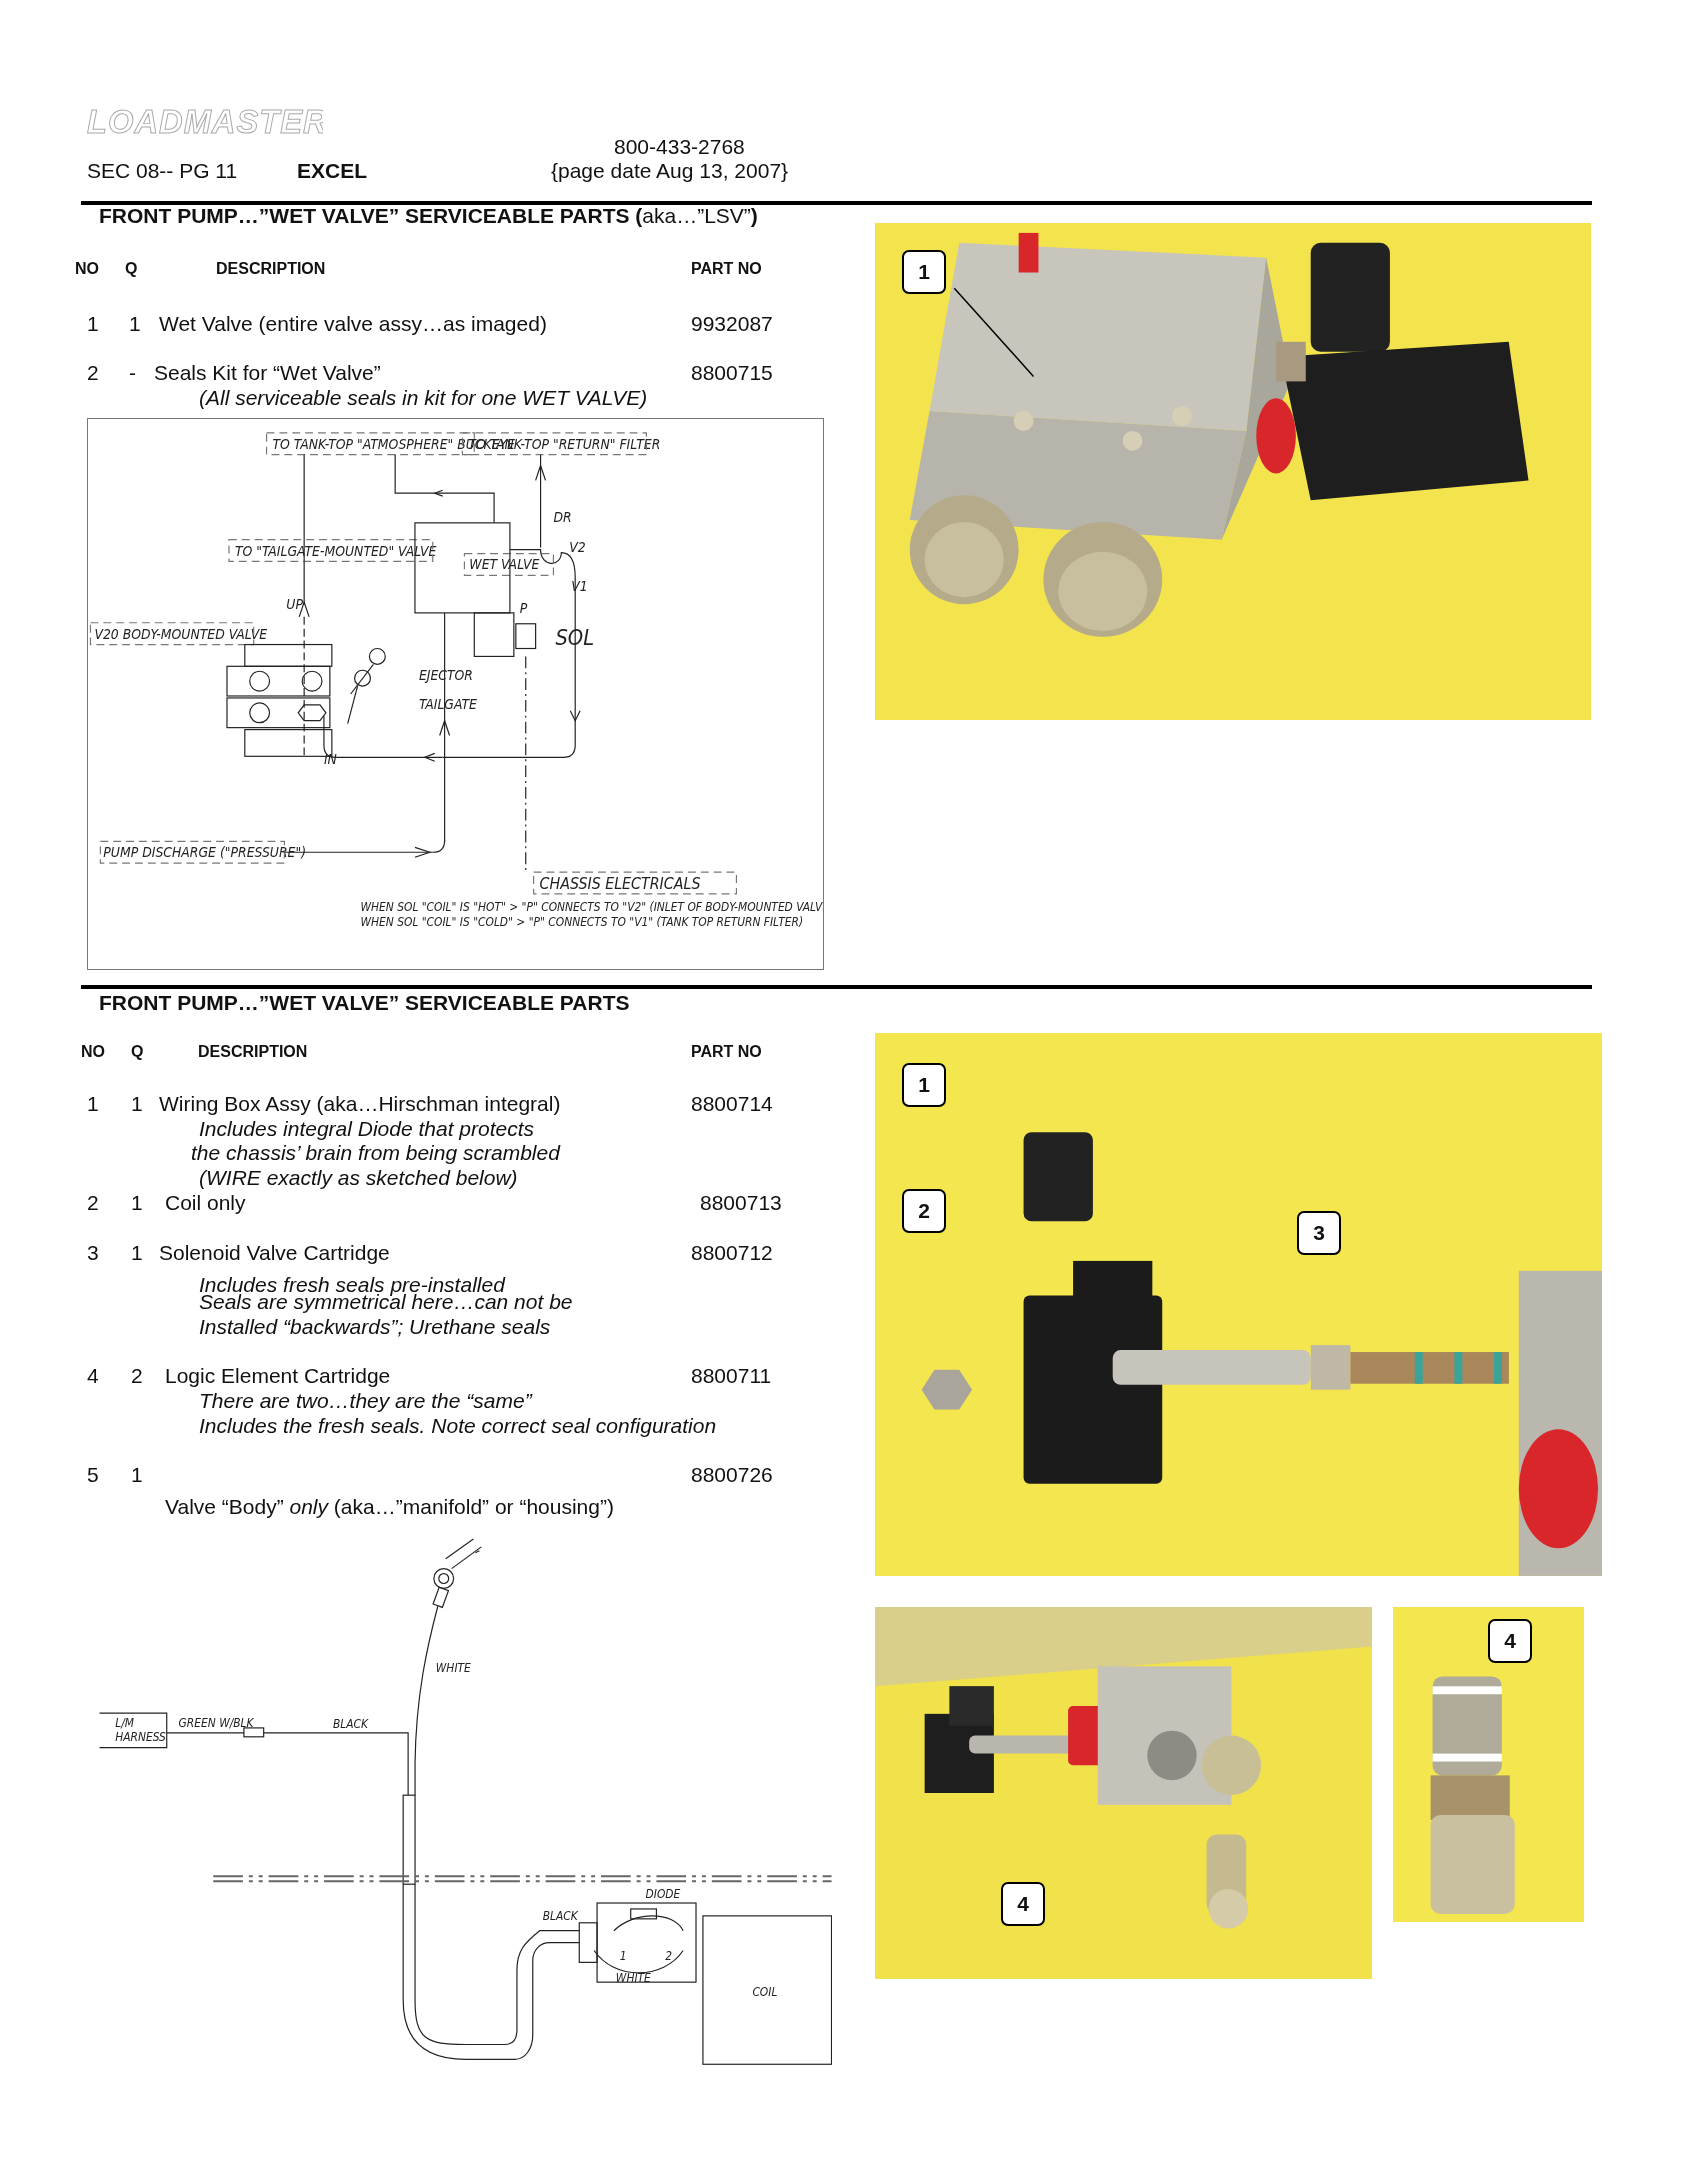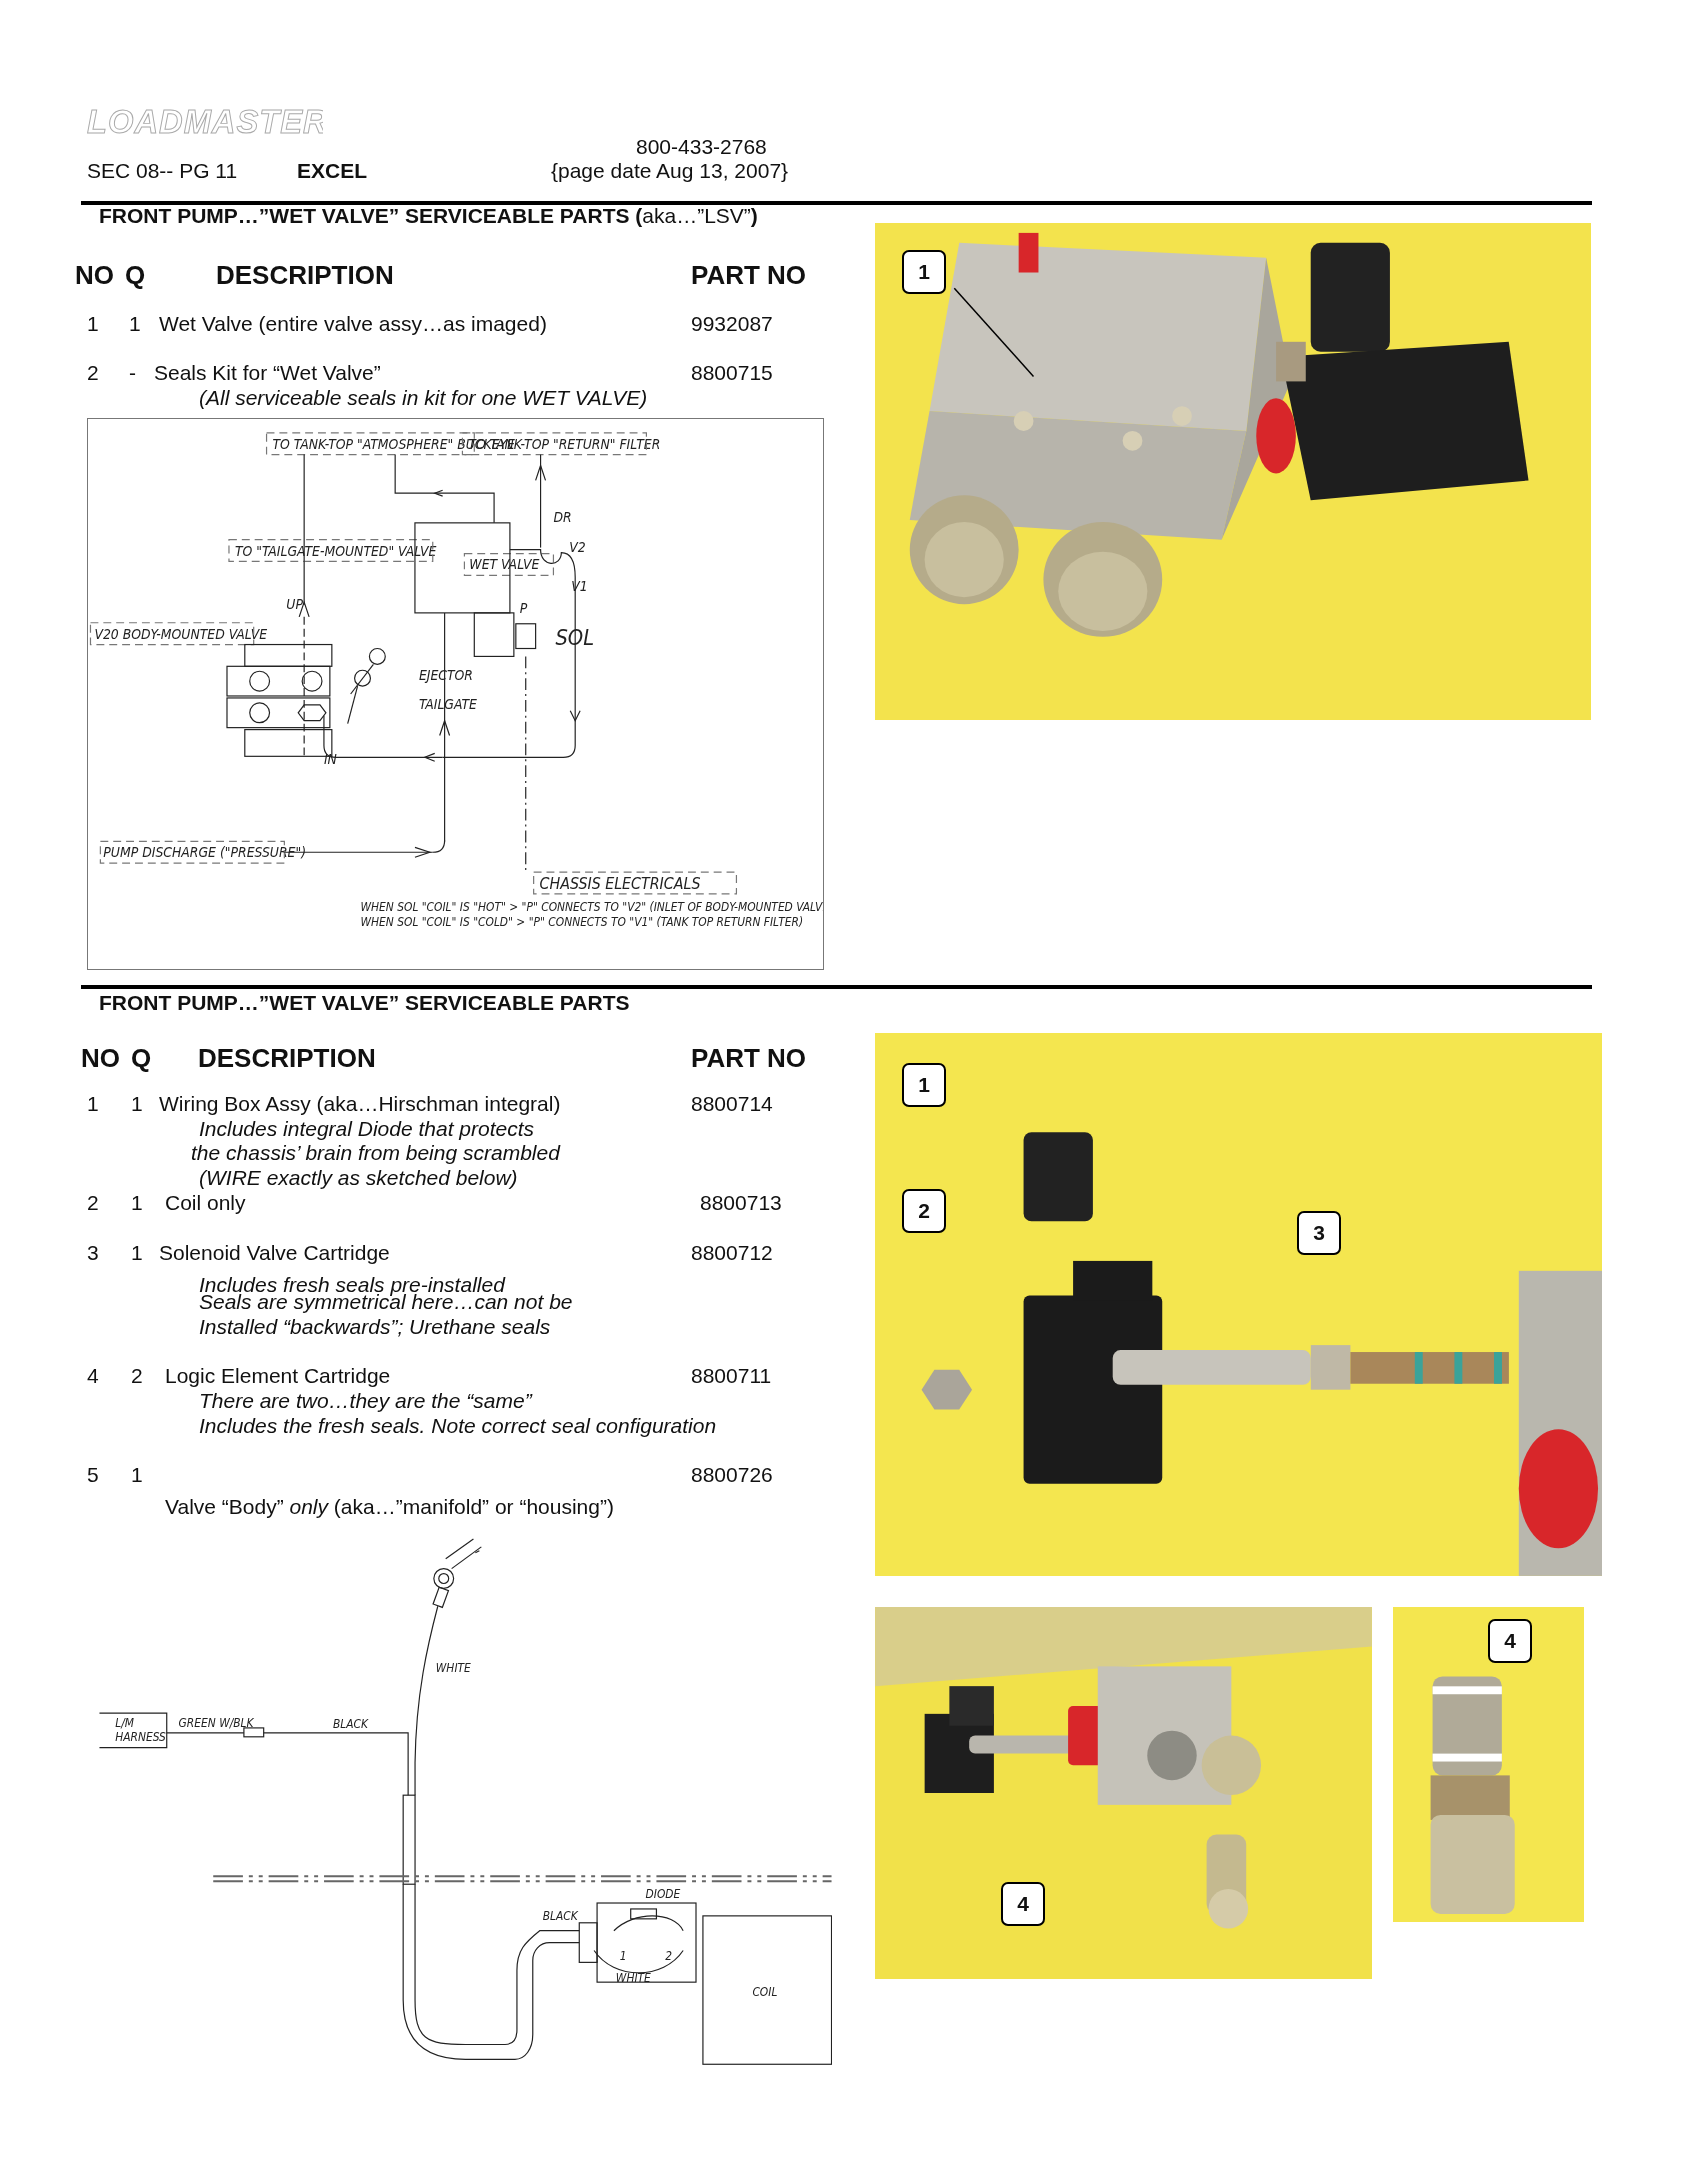--- a/index.html
+++ b/index.html
@@ -5,37 +5,37 @@
   html, body { margin:0; padding:0; background:#ffffff; }
   body { width:1683px; height:2178px; position:relative; overflow:hidden;
          font-family:"Liberation Sans", sans-serif; color:#111; }
   .abs { position:absolute; }
   .logo { left:85px; top:103px; width:238px; height:36px; }
   .hdr-text { font-size:21px; white-space:nowrap; }
   .bold { font-weight:bold; }
   .rule { position:absolute; background:#000; height:4px; }
   .sec-title { font-size:21px; font-weight:bold; white-space:nowrap; }
   .sec-title .norm { font-weight:normal; }
-  .col-h { font-size:26px; font-weight:bold; white-space:nowrap; }
+  .col-h { font-size:16px; font-weight:bold; white-space:nowrap; }
   .cell { font-size:21px; white-space:nowrap; }
   .it { font-style:italic; }
   .diagram-box { position:absolute; border:1.5px solid #777; background:#fff; }
   .photo { position:absolute; overflow:hidden; }
   .callout { position:absolute; width:40px; height:40px; background:#fff; border:2px solid #000;
              border-radius:7px; font-weight:bold; font-size:21px; text-align:center; line-height:40px; }
   .cad { font-family:"DejaVu Sans Condensed","DejaVu Sans", sans-serif; font-style:italic; }
 </style>
 </head>
 <body>
 
 <svg class="abs logo" viewBox="0 0 240 36">
   <text x="2" y="30" font-family="Liberation Sans, sans-serif" font-size="33" font-weight="bold" font-style="italic" fill="#fff" stroke="#aaa" stroke-width="1" letter-spacing="1">LOADMASTER</text>
 </svg>
 
-<div class="abs hdr-text" style="left:636px; top:135px;">800-433-2768</div>
+<div class="abs hdr-text" style="left:614px; top:135px;">800-433-2768</div>
 <div class="abs hdr-text" style="left:87px; top:159px;">SEC 08-- PG 11</div>
 <div class="abs hdr-text bold" style="left:297px; top:159px;">EXCEL</div>
 <div class="abs hdr-text" style="left:551px; top:159px;">{page date Aug 13, 2007}</div>
 
 <div class="rule" style="left:81px; top:201px; width:1511px;"></div>
 
 <div class="abs sec-title" style="left:99px; top:204px;">
   <span>FRONT PUMP…”WET VALVE” SERVICEABLE PARTS (</span><span class="norm">aka…”LSV”</span><span>)</span>
 </div>
 

